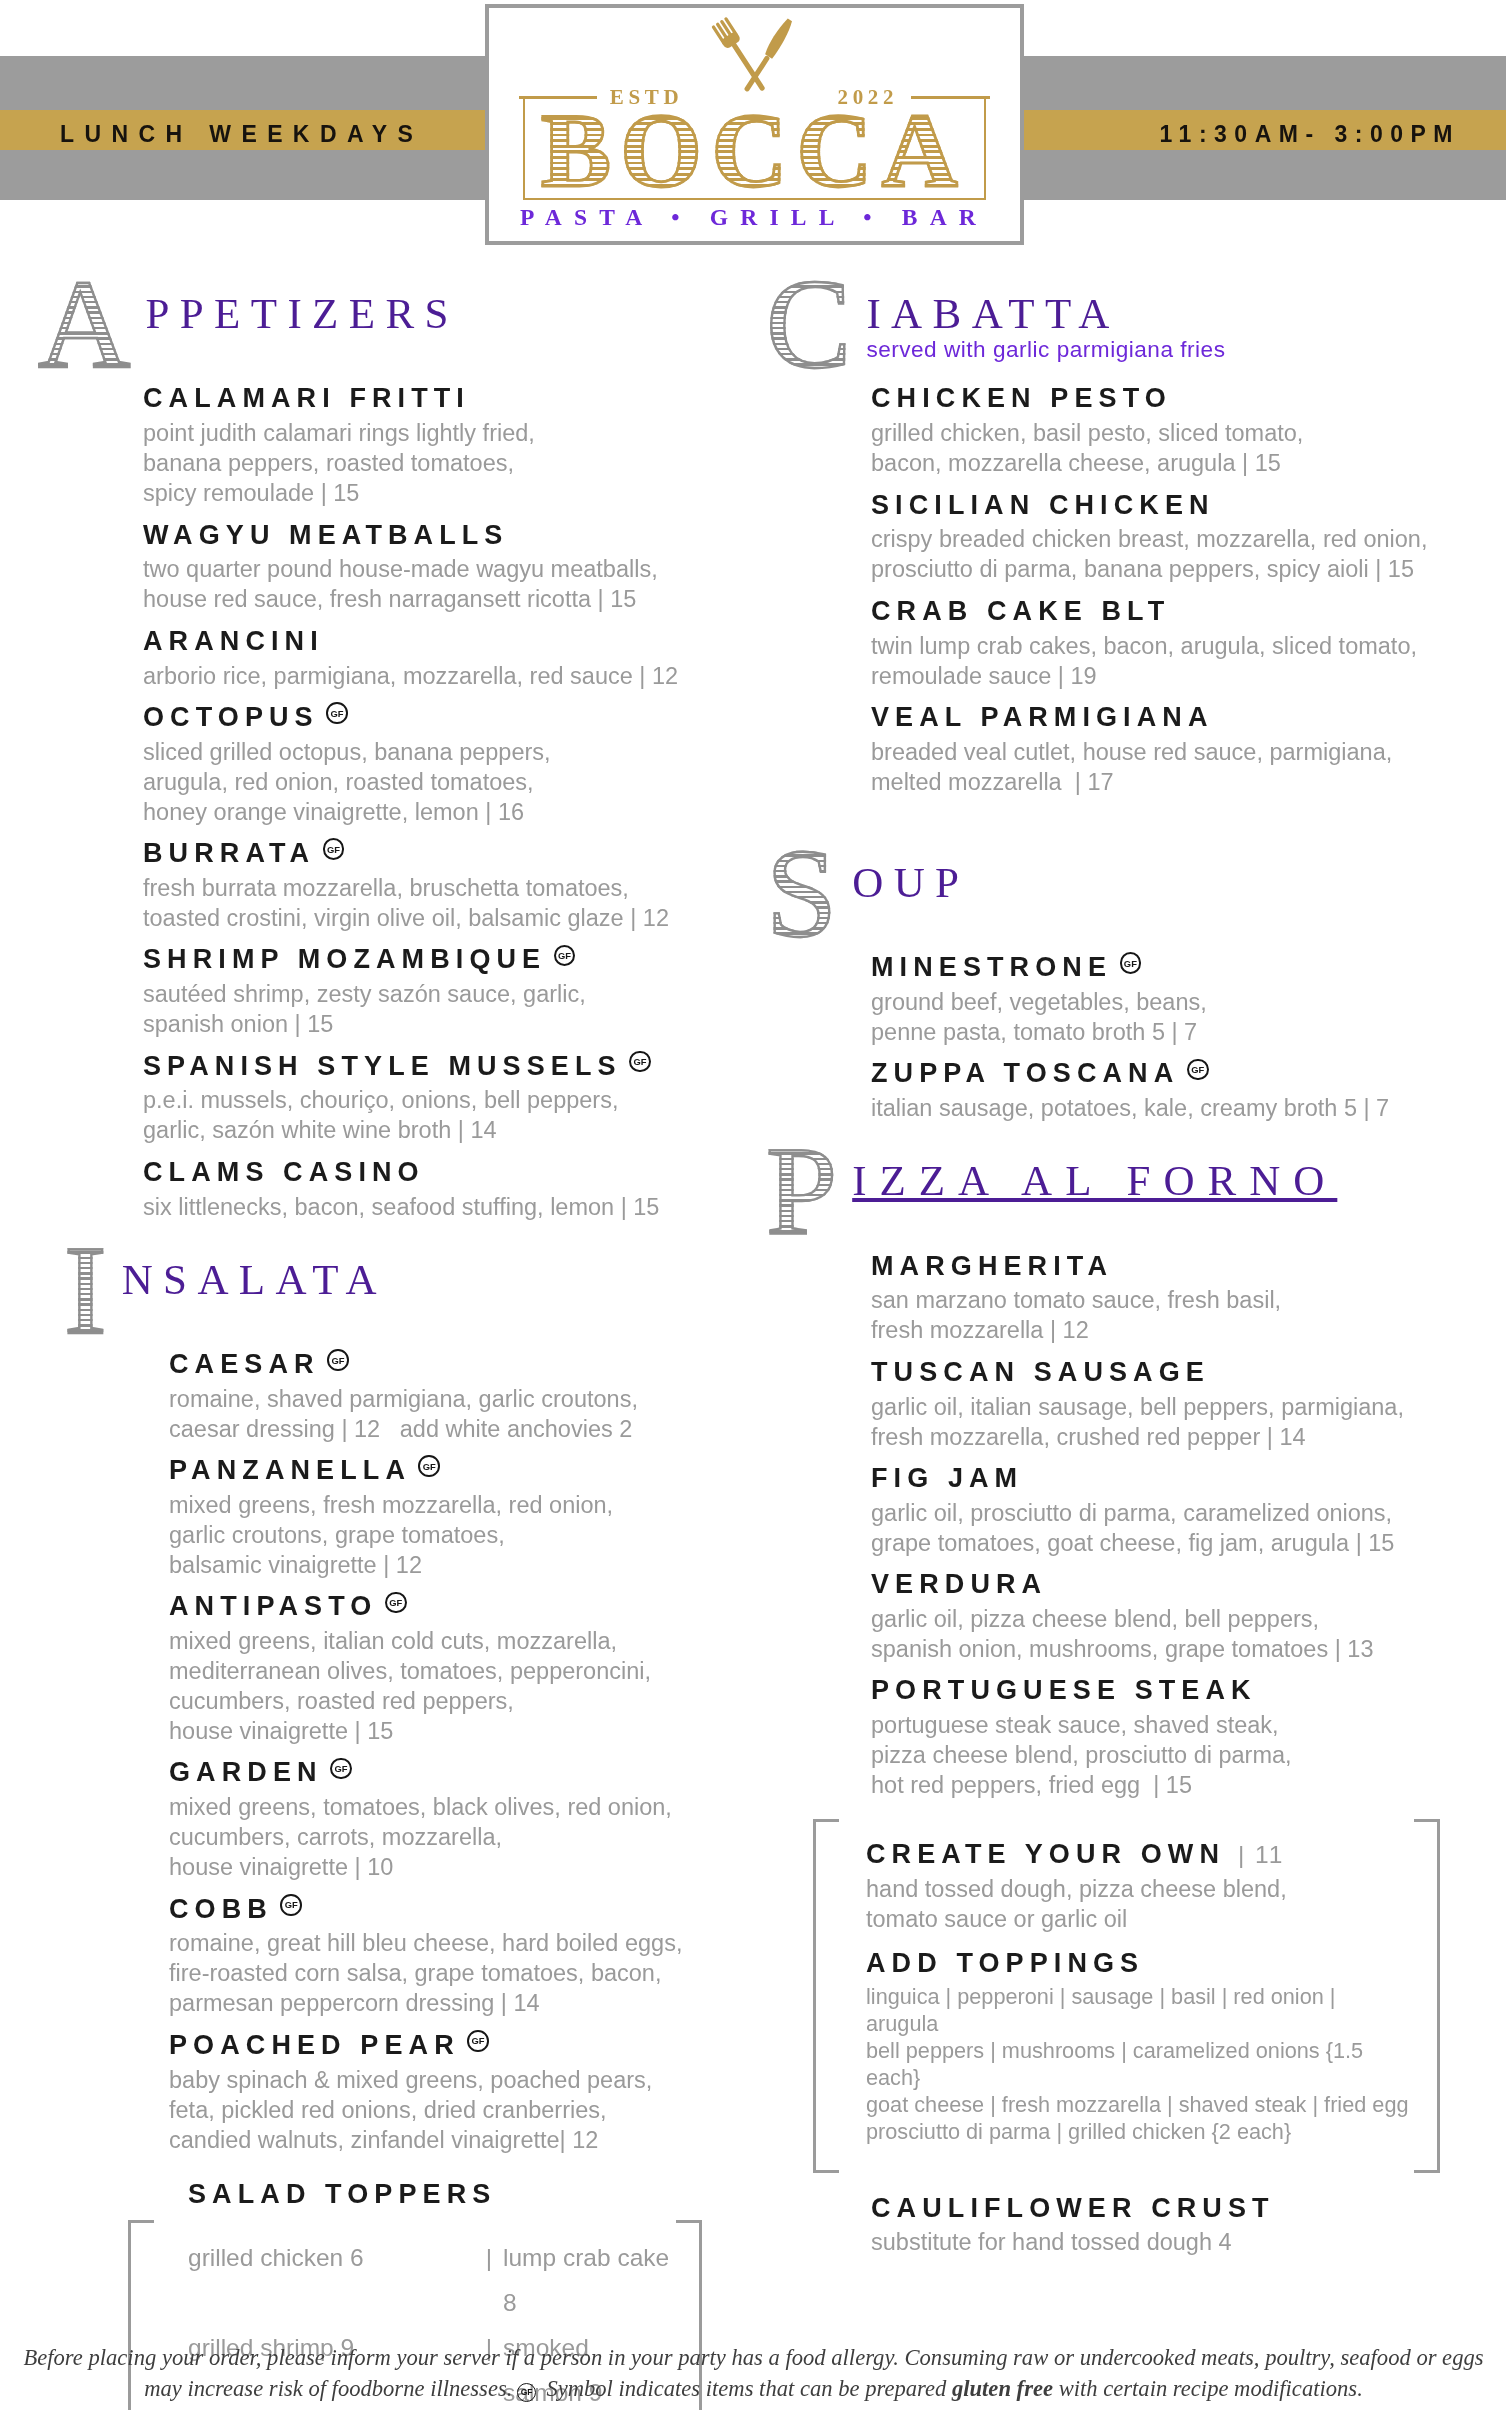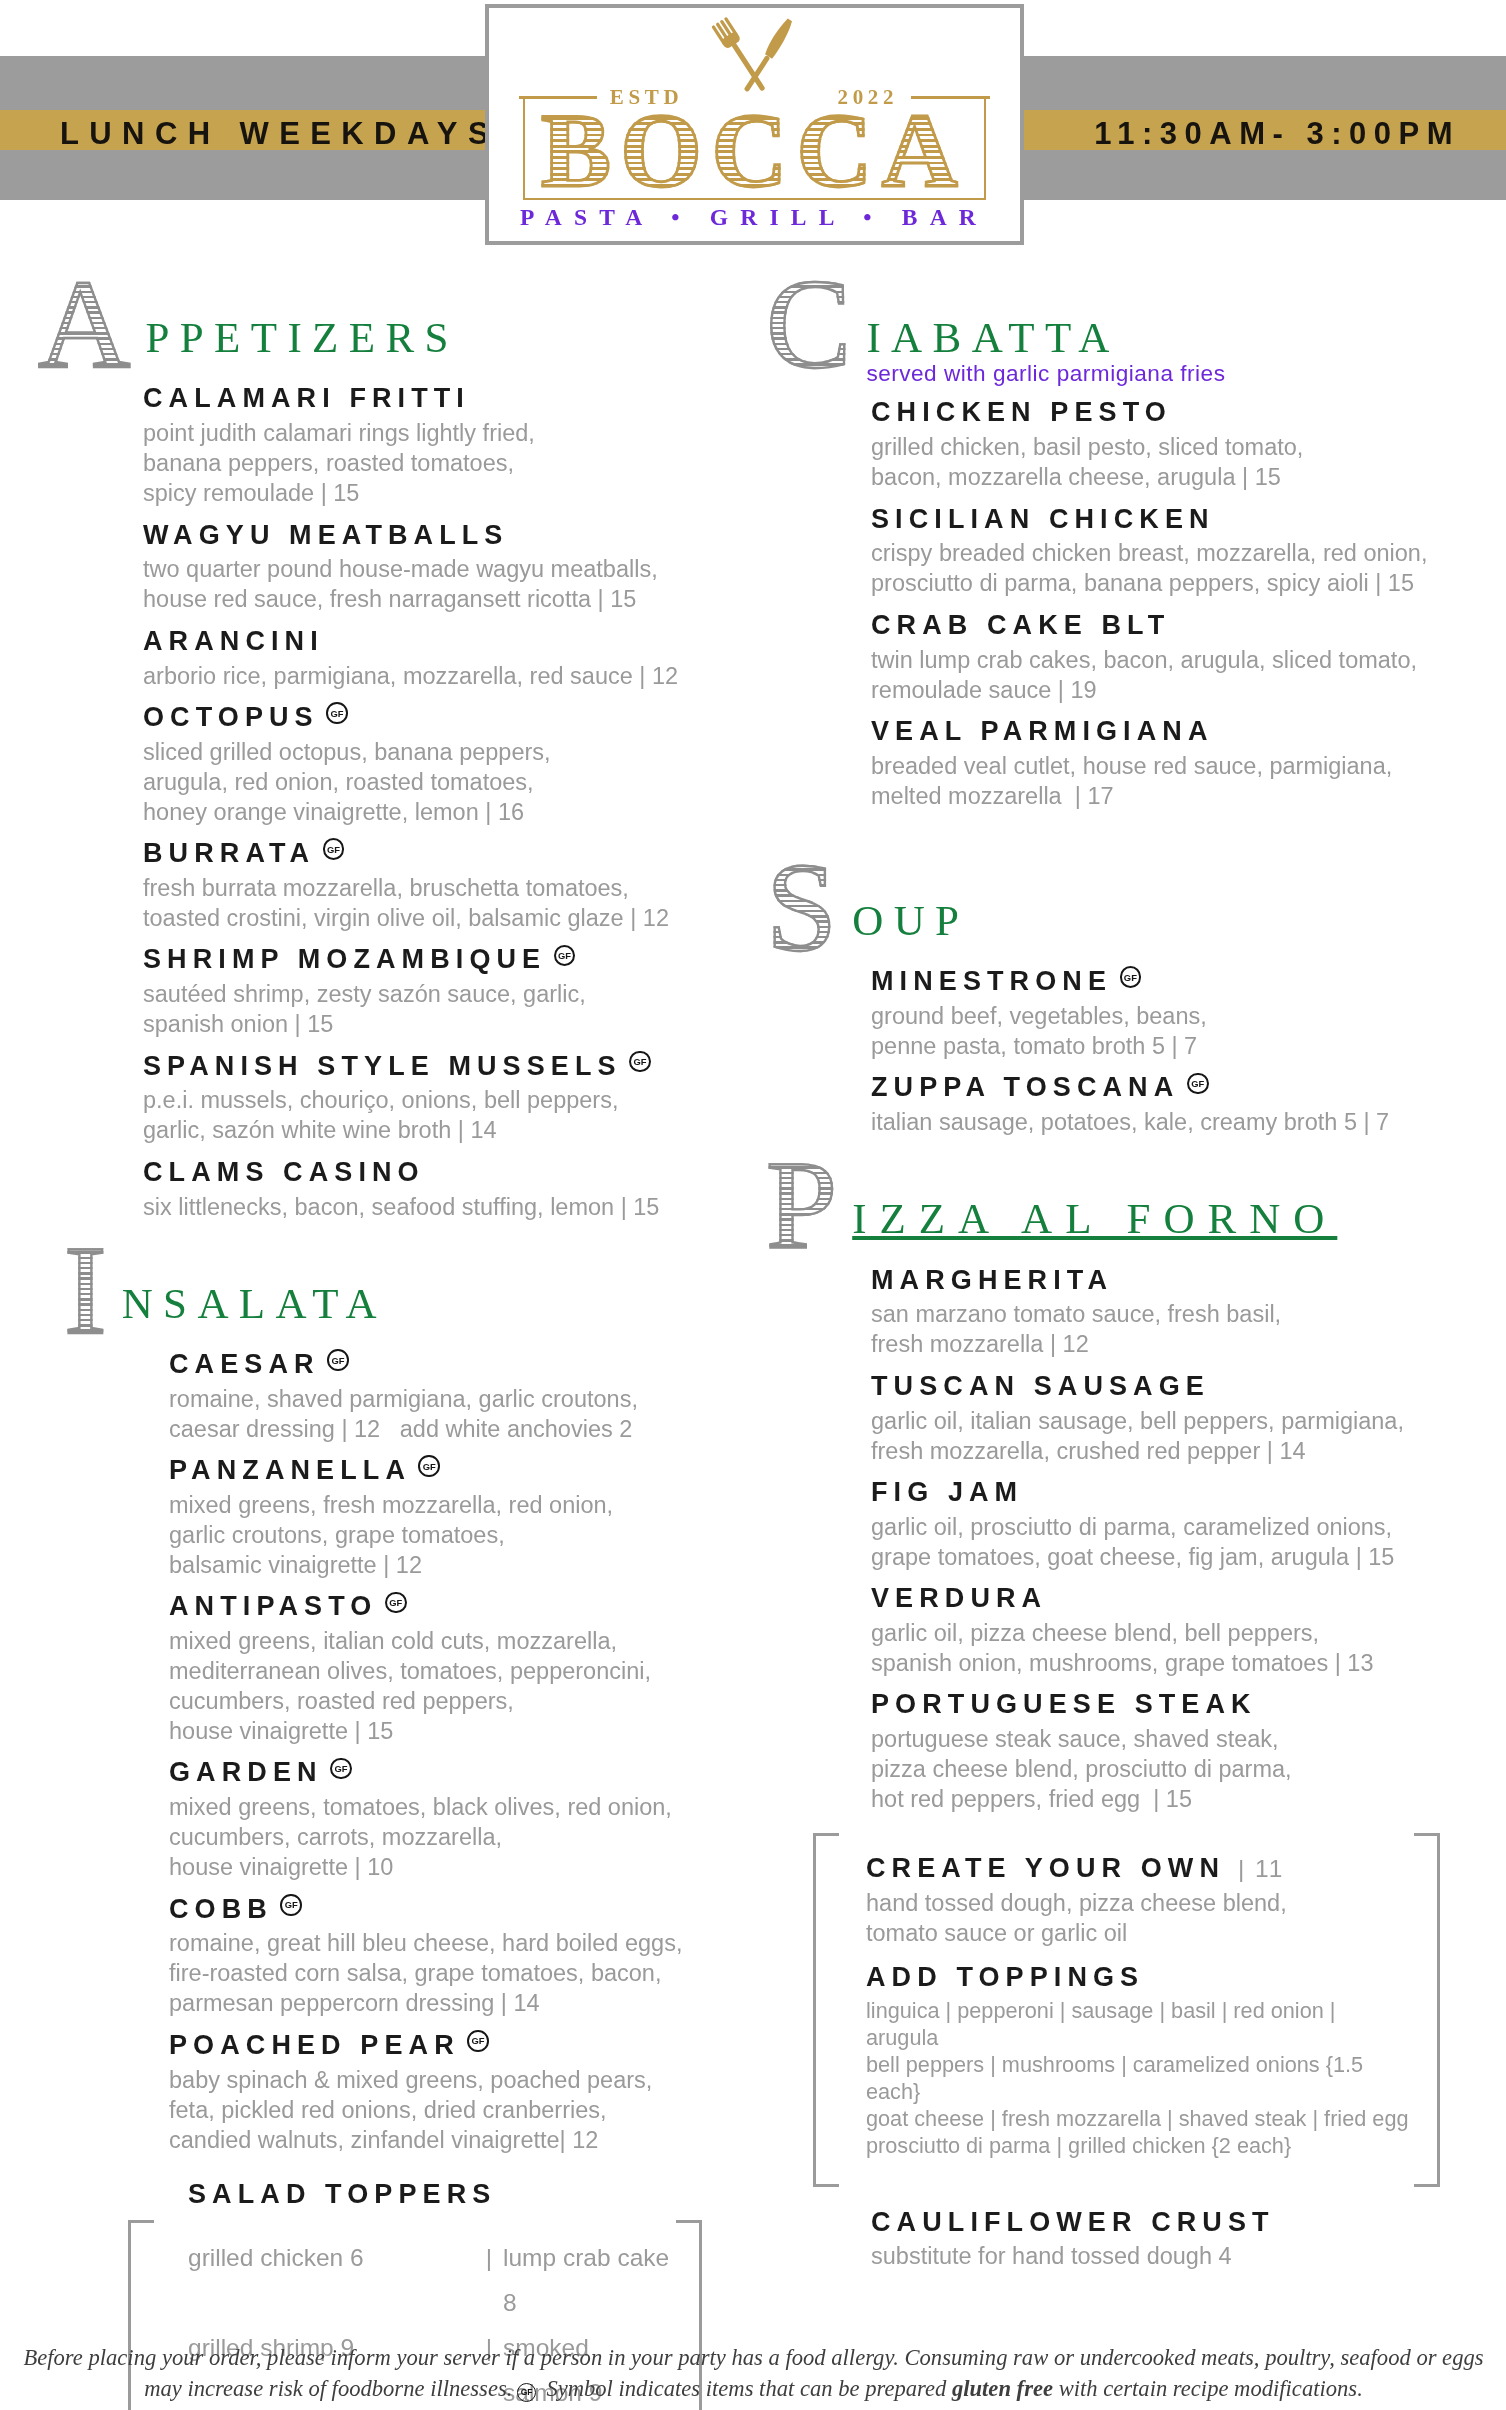--- a/index.html
+++ b/index.html
@@ -3,21 +3,21 @@
 <meta charset="utf-8">
 <style>
   html,body{margin:0;padding:0;background:#ffffff;}
   .page{position:relative;width:1507px;height:2411px;background:#ffffff;overflow:hidden;
         font-family:"Liberation Sans",sans-serif;color:#1b1b1b;}
 
   
   .band-gray{position:absolute;top:56px;left:0;width:100%;height:144px;background:#9c9c9c;}
   .band-gold{position:absolute;top:110px;left:0;width:100%;height:40px;background:#c6a34f;}
   .banner{position:absolute;top:110px;height:48px;display:flex;align-items:center;
-          font-weight:700;font-size:31px;color:#17130e;white-space:nowrap;}
+          font-weight:700;font-size:23px;color:#17130e;white-space:nowrap;}
   .banner-left{left:60px;letter-spacing:10.4px;}
   .banner-right{right:47px;letter-spacing:7.5px;}
 
   
   .logo-box{position:absolute;left:50%;top:3.8px;width:539px;height:241px;margin-left:-269px;
             background:#ffffff;border:4.7px solid #9c9c9c;box-sizing:border-box;z-index:2;}
   .utensils{position:absolute;top:1.9px;left:50%;transform:translateX(-50%);}
   .estd-row{position:absolute;top:77px;left:30px;right:30px;display:flex;align-items:center;
             font-family:"Liberation Serif",serif;font-weight:700;font-size:21px;letter-spacing:4.7px;
             color:#c19b4a;}
@@ -36,21 +36,21 @@
   .col{position:absolute;top:275px;}
   .col-left{left:38px;width:716px;}
   .col-right{left:766px;width:721px;}
 
   .menu-section{margin-bottom:19px;}
   .sec-header{display:flex;align-items:flex-start;margin-bottom:9.4px;}
   .dropcap{font-family:"Liberation Serif",serif;font-size:128px;line-height:98px;color:#8e8e8e;
            margin-right:15px;flex:0 0 auto;}
   .title-wrap{padding-top:15px;}
   .sec-title{font-family:"Liberation Serif",serif;font-size:43px;line-height:47px;letter-spacing:10.4px;
-             color:#15803d;white-space:nowrap;margin-top:24px;}
+             color:#4c1d95;white-space:nowrap;}
   .sec-subtitle{font-size:22.6px;color:#6d28d9;margin-top:0;letter-spacing:0.5px;}
 
   .items{margin-left:105px;}
   .item{margin-bottom:10.4px;}
   .name-line{margin-bottom:3.8px;}
   .item-name{font-weight:700;font-size:27px;letter-spacing:6.1px;color:#1b1b1b;line-height:32px;}
   .item-price{font-size:24.5px;color:#9a9a9a;margin-left:13px;letter-spacing:1.9px;font-weight:400;}
   .item-desc{font-size:23.5px;line-height:30px;color:#9a9a9a;white-space:pre-line;}
   .item.small .item-desc{font-size:21.7px;line-height:27px;}
 

